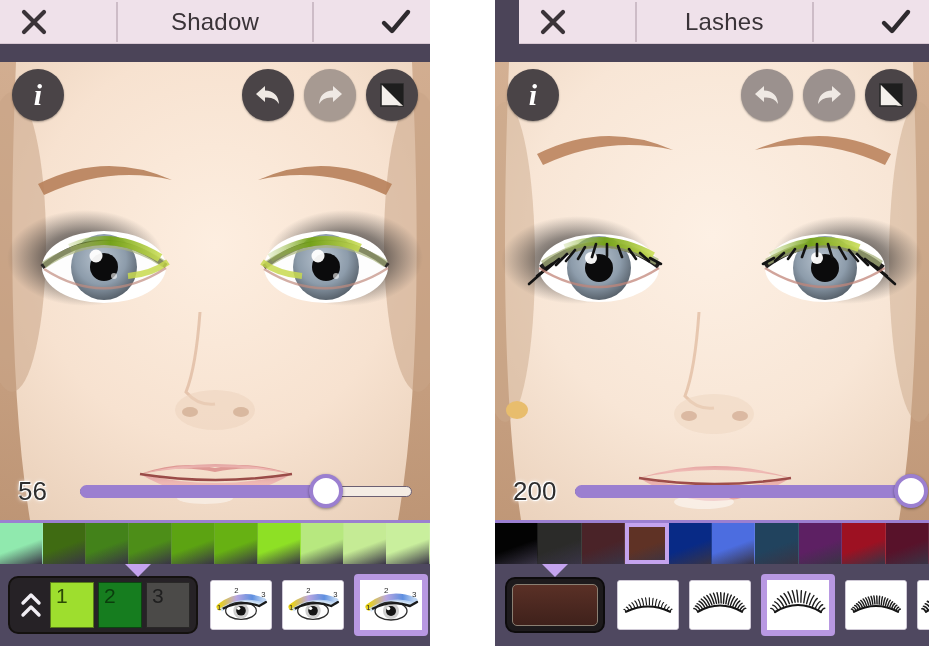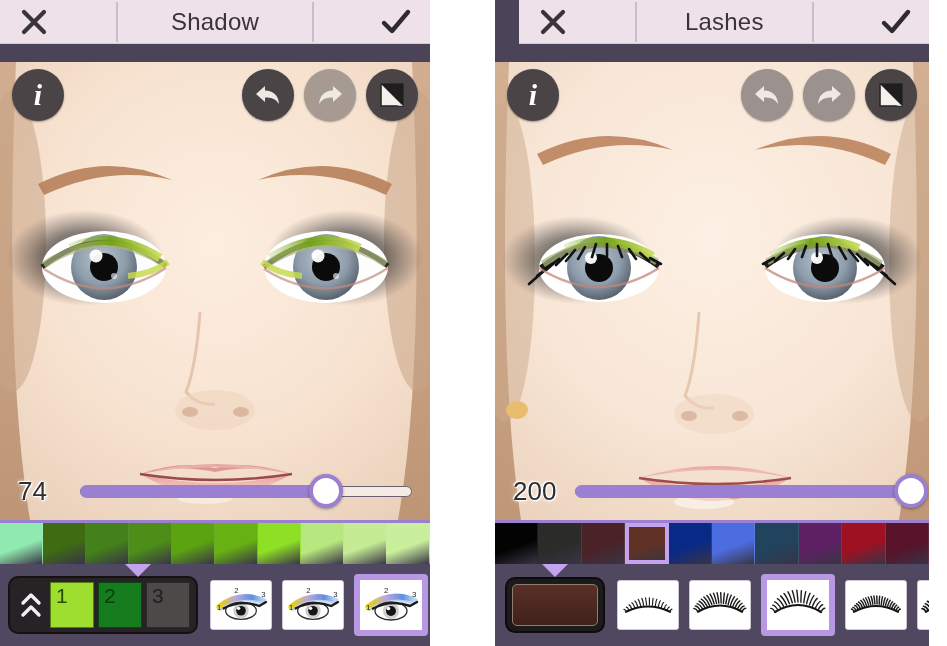--- a/index.html
+++ b/index.html
@@ -297,21 +297,21 @@
       <div class="circ circ-dark">
         <svg width="28" height="28" viewBox="0 0 28 28">
           <rect x="3" y="3" width="22" height="22" fill="#f4f0ec" stroke="#2a2a2a" stroke-width="1.6"></rect>
           <path d="M3 3 L25 25 L25 3 Z" fill="#1e1e1e"></path>
           <path d="M19 25 Q24 22 25 25 Z" fill="#c9c3bd"></path>
         </svg>
       </div>
     </div>
 
     <div class="sliderbar">
-      <div class="slider-val">74</div>
+      <div class="slider-val">56</div>
       <div class="track-wrap">
         <div class="track-bg"></div>
         <div class="track-fill" id="fillL" style="width: 74%;"></div>
         <div class="knob" id="knobL" style="left: 74%;"></div>
       </div>
     </div>
 
     <div class="dock">
       <div class="swatch-strip" id="swatchL">
           <div class="swatch" style="background: linear-gradient(160deg, rgb(144, 233, 174) 0%, rgb(144, 233, 174) 55%, rgba(0, 0, 0, 0.28) 100%);"></div>

